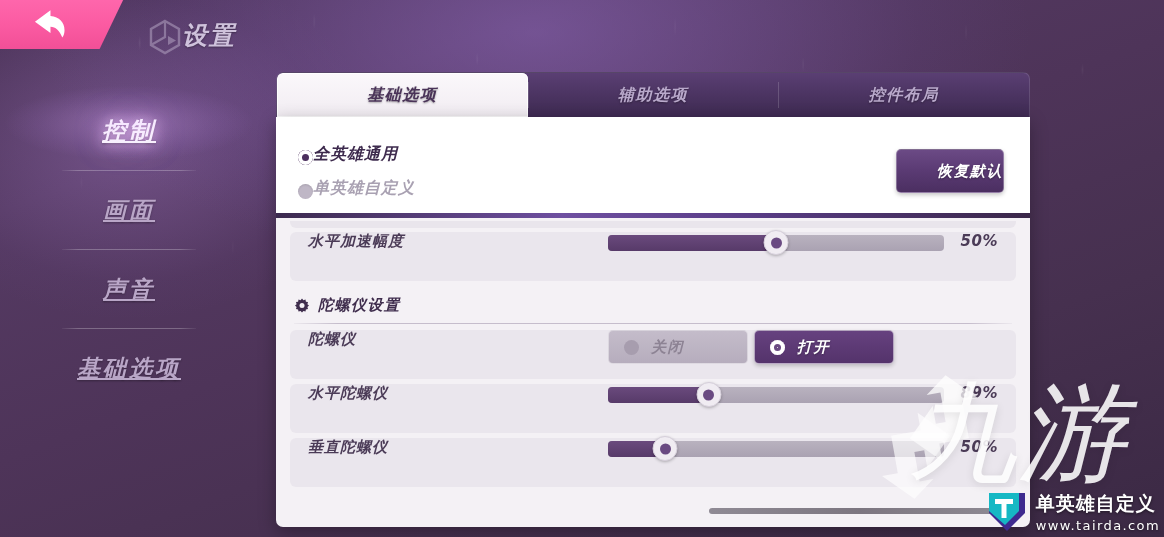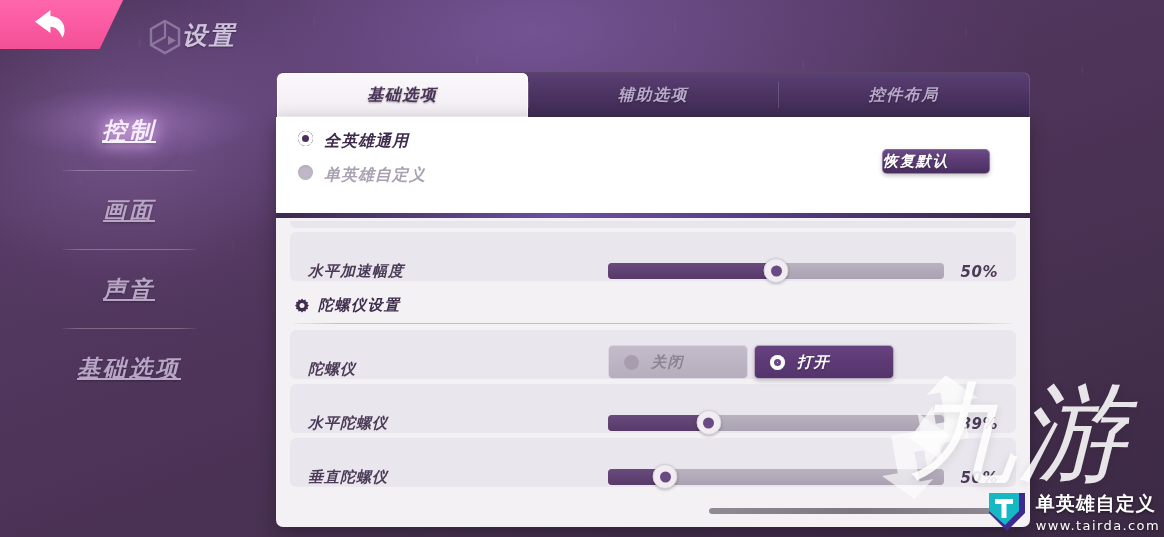--- a/index.html
+++ b/index.html
@@ -133,43 +133,43 @@
     box-shadow: 0 5px 18px rgba(0,0,0,.30);
   }
 
   
   .radio-block {
     background: #ffffff;
     padding: 14px 22px 10px 22px;
     height: 96px;
     position: relative;
   }
-  .radio-row { display: flex; align-items: flex-start; gap: 11px; height: 34px; cursor: pointer; }
+  .radio-row { display: flex; align-items: flex-end; height: 34px; cursor: pointer; }
   .radio-dot {
     width: 15px; height: 15px; border-radius: 50%;
     background: #bfb7c6; flex: none;
     box-shadow: inset 0 1px 2px rgba(0,0,0,.12);
   }
   .radio-row.selected .radio-dot {
     background: #4c2f5e;
     box-shadow: inset 0 0 0 4px #ffffff, inset 0 0 0 7px #4c2f5e;
   }
   .radio-row .rlbl {
     font-size: 16px; font-weight: bold; font-style: italic;
     color: #a9a1b2; letter-spacing: 1px;
   }
   .radio-row.selected .rlbl { color: #3d2a4d; }
 
   .restore-btn {
-    position: absolute; right: 40px; top: 32px;
-    width: 108px; height: 25px;
+    position: absolute; right: 26px; top: 32px;
+    width: 108px; height: 44px;
     border-radius: 5px;
     background: linear-gradient(180deg,#6b4a85 0%,#5a3a73 50%,#4b2f61 100%);
     border: 1px solid rgba(255,255,255,.30);
-    display: flex; align-items: center; justify-content: flex-start;
+    display: flex; align-items: center; justify-content: flex-end;
     cursor: pointer;
     box-shadow: 0 2px 4px rgba(0,0,0,.22);
   }
   .restore-btn span {
     font-size: 15px; font-weight: bold; font-style: italic;
     color: #ffffff; letter-spacing: 1.5px;
     text-shadow: 0 1px 2px rgba(0,0,0,.4);
   }
 
   .divider-bar {
@@ -182,21 +182,21 @@
 
   
   .cut-row {
     height: 7px; margin: 3px 0 4px 0;
     background: #e9e5ec; border-radius: 0 0 6px 6px;
   }
 
   .opt-row {
     height: 49px; margin-bottom: 5px;
     background: #eae6ed; border-radius: 6px;
-    display: flex; align-items: flex-end;
+    display: flex; align-items: flex-start;
     padding: 0 18px;
   }
   .opt-row .opt-label {
     font-size: 15px; font-weight: bold; font-style: italic;
     color: #4b3b57; letter-spacing: 1px;
     width: 300px; flex: none;
   }
 
   
   .slider { position: relative; width: 336px; height: 21px; flex: none; }

